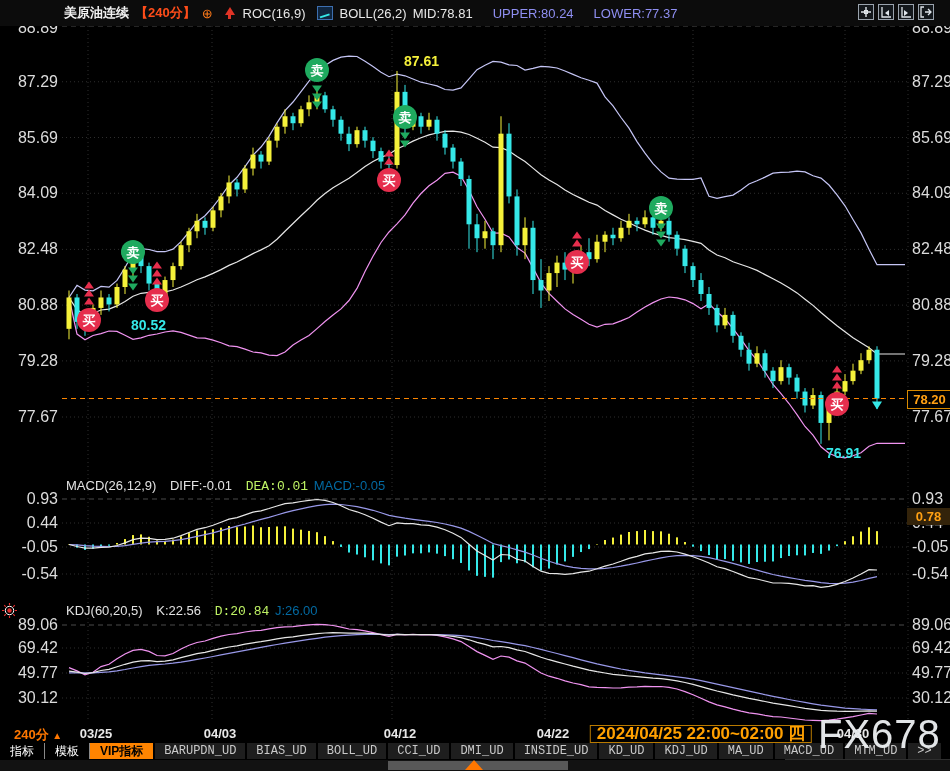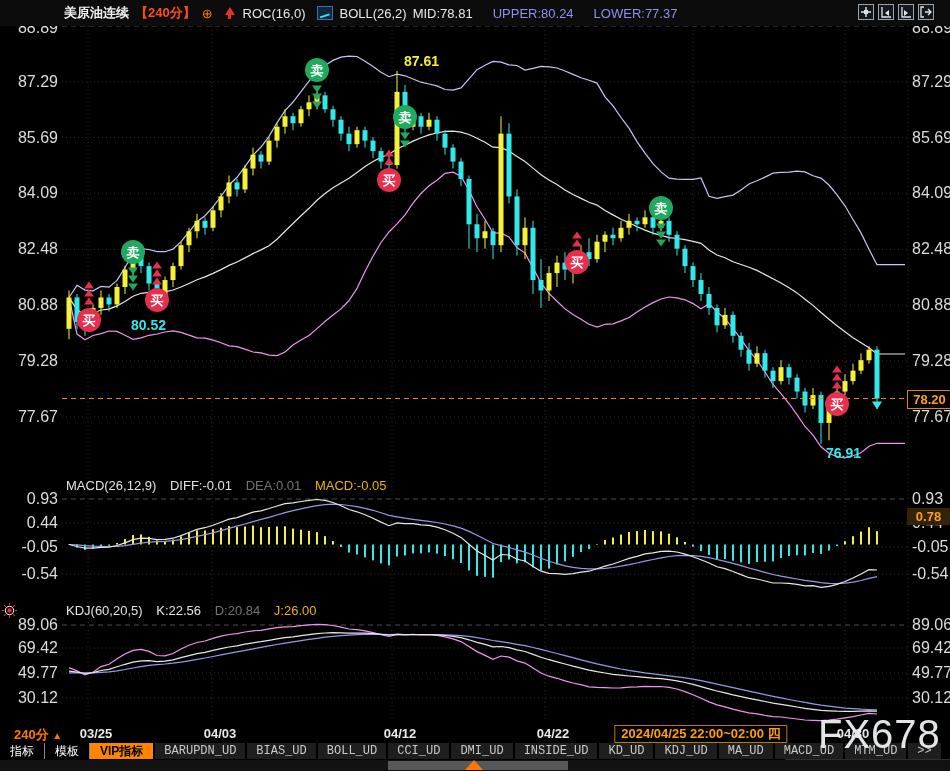--- a/index.html
+++ b/index.html
@@ -24,34 +24,34 @@
   .icon-btn{width:16px;height:16px;border:1px solid #9aa3ad;box-sizing:border-box;background:#14181c;
             display:flex;align-items:center;justify-content:center;cursor:pointer;}
   .icon-btn svg{display:block;}
   
   .tick-label{position:absolute;font-size:16px;color:#dcdcdc;z-index:2;line-height:14px;}
   .tick-left{width:58px;text-align:right;left:0;}
   .tick-right{left:912px;text-align:left;width:38px;}
   
   .caption{position:absolute;left:66px;z-index:3;font-size:13px;white-space:nowrap;}
   .caption .c-white{color:#e2e2e2;margin-right:10px;}
-  .caption .c-lav{color:#737373;margin-right:10px;}
-  .caption .c-pink{color:#eab308;}
+  .caption .c-lav{color:#bef264;margin-right:2px;font-family:Liberation Mono, monospace;}
+  .caption .c-pink{color:#0369a1;}
   
   .val-box{position:absolute;left:907px;width:43px;height:17px;z-index:3;font-size:13px;
            display:flex;align-items:center;justify-content:center;font-weight:bold;}
   #price-box{border:1px solid #d98a00;color:#ffa013;background:#000;}
   #macd-box{background:#33230a;color:#ffa013;}
   
   #x-axis{position:absolute;left:8px;top:725px;width:950px;height:18px;z-index:4;background:#000;}
   #period-label{position:absolute;left:6px;top:1px;color:#ff7700;font-weight:bold;font-size:13px;}
   #period-tri{color:#ff7700;font-size:10px;}
   .x-date{position:absolute;top:1px;transform:translateX(-50%);color:#e8e8e8;font-weight:bold;font-size:13px;}
   #x-selected{position:absolute;top:0px;transform:translateX(-50%);border:1px solid #b97a00;color:#ffa000;
-              background:#000;font-weight:bold;font-size:13px;padding:0 6px;height:16px;line-height:16px;}
+              background:#000;font-weight:bold;font-size:17px;padding:0 6px;height:16px;line-height:16px;}
   
   #watermark{position:absolute;left:818px;top:712px;z-index:6;font-size:40px;color:#eef1f3;
              letter-spacing:1px;font-family:"Liberation Sans",sans-serif;opacity:.95;}
   
   #toolbar{position:absolute;left:0;top:743px;width:950px;height:16px;z-index:5;background:#000;
            display:flex;align-items:stretch;font-size:12px;}
   .tb-tab{color:#fff;padding:0 10px;display:flex;align-items:center;border-right:1px solid #888;cursor:pointer;
           font-family:"Liberation Sans",sans-serif;}
   .tb-active{background:#ff8400;color:#000;font-weight:bold;border-right:none;margin-right:2px;cursor:pointer;
              padding:0 10px;display:flex;align-items:center;}
@@ -456,21 +456,21 @@
       <text x="404" y="66" fill="#f5f13a" font-size="14" font-weight="bold" font-family="&quot;Liberation Sans&quot;,sans-serif">87.61</text>
       <text x="131" y="330" fill="#35e8e8" font-size="14" font-weight="bold" font-family="&quot;Liberation Sans&quot;,sans-serif">80.52</text>
       <text x="826" y="458" fill="#35e8e8" font-size="14" font-weight="bold" font-family="&quot;Liberation Sans&quot;,sans-serif">76.91</text>
     </svg>
 
   <div id="header">
     <span class="hdr-symbol">美原油连续</span>
     <span class="hdr-period" style="margin-left:-6px;">【240分】</span>
     <span class="hdr-plus" style="margin-left:-6px;">⊕</span>
     <span class="hdr-arrow"></span>
-    <span style="margin-left:-4px;">ROC(16,0)</span>
+    <span style="margin-left:-4px;">ROC(16,9)</span>
     <span class="mini-chart-icon"></span>
     <span style="margin-left:-6px;">BOLL(26,2)</span>
     <span style="margin-left:-6px;">MID:78.81</span>
     <span class="hdr-upper">UPPER:80.24</span>
     <span class="hdr-lower">LOWER:77.37</span>
   </div>
 
   <div id="hdr-icons">
     <span class="icon-btn" title="crosshair">
       <svg width="12" height="12">

